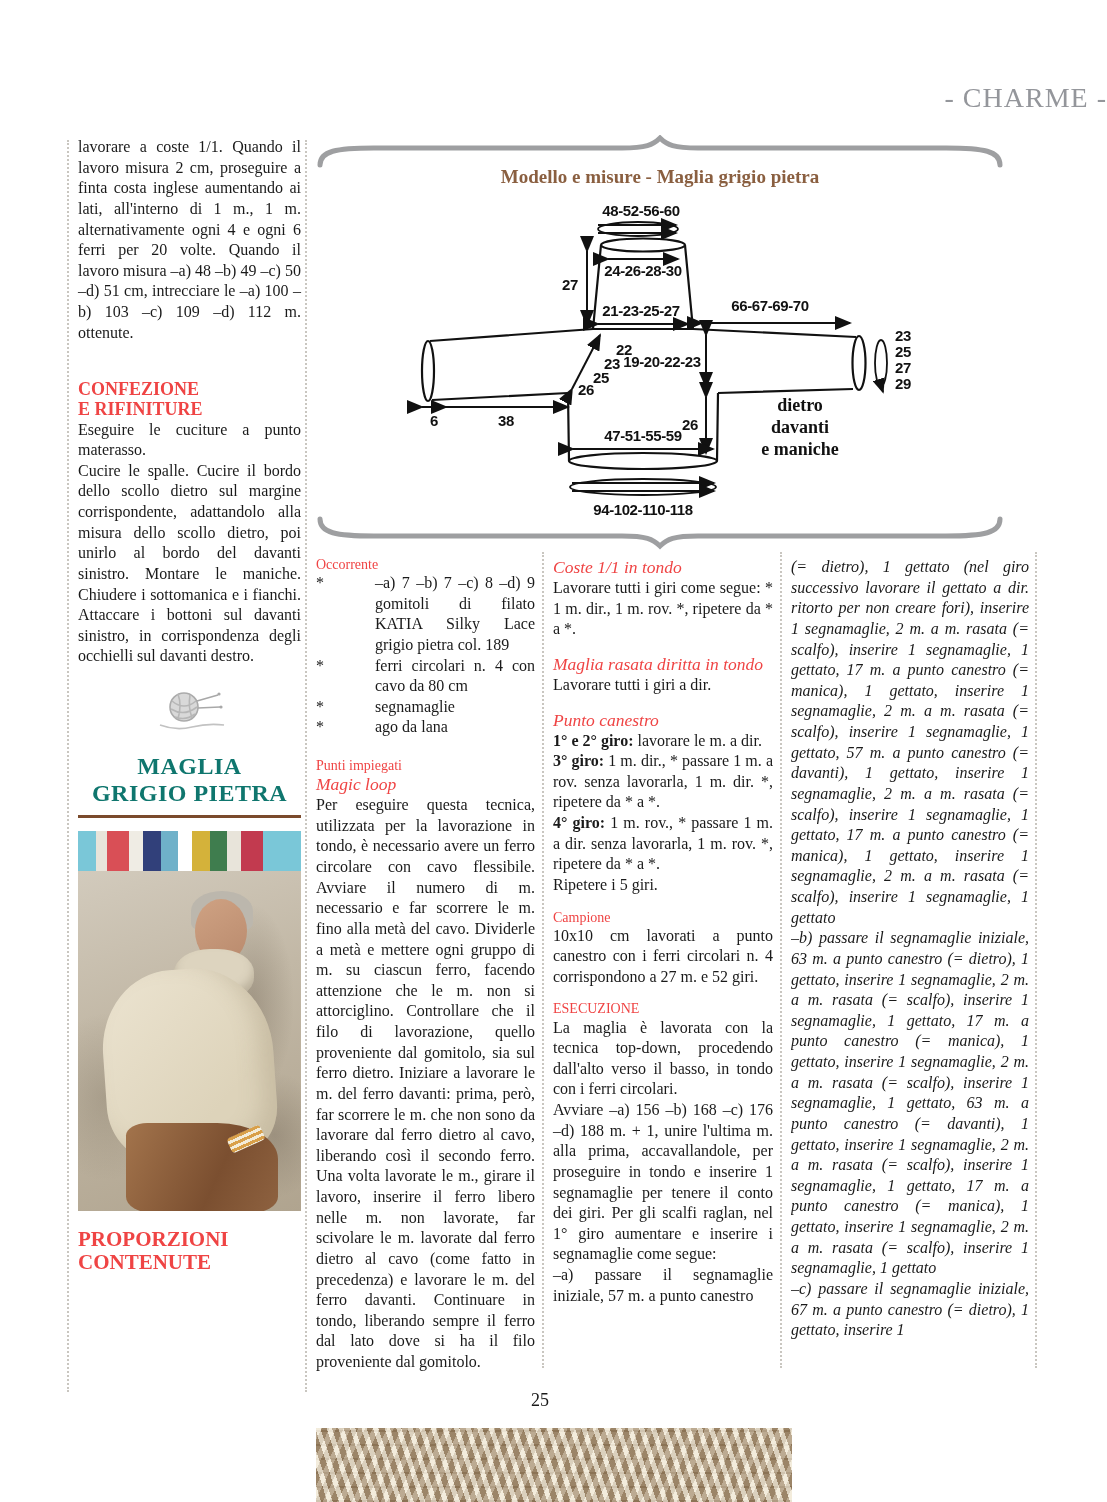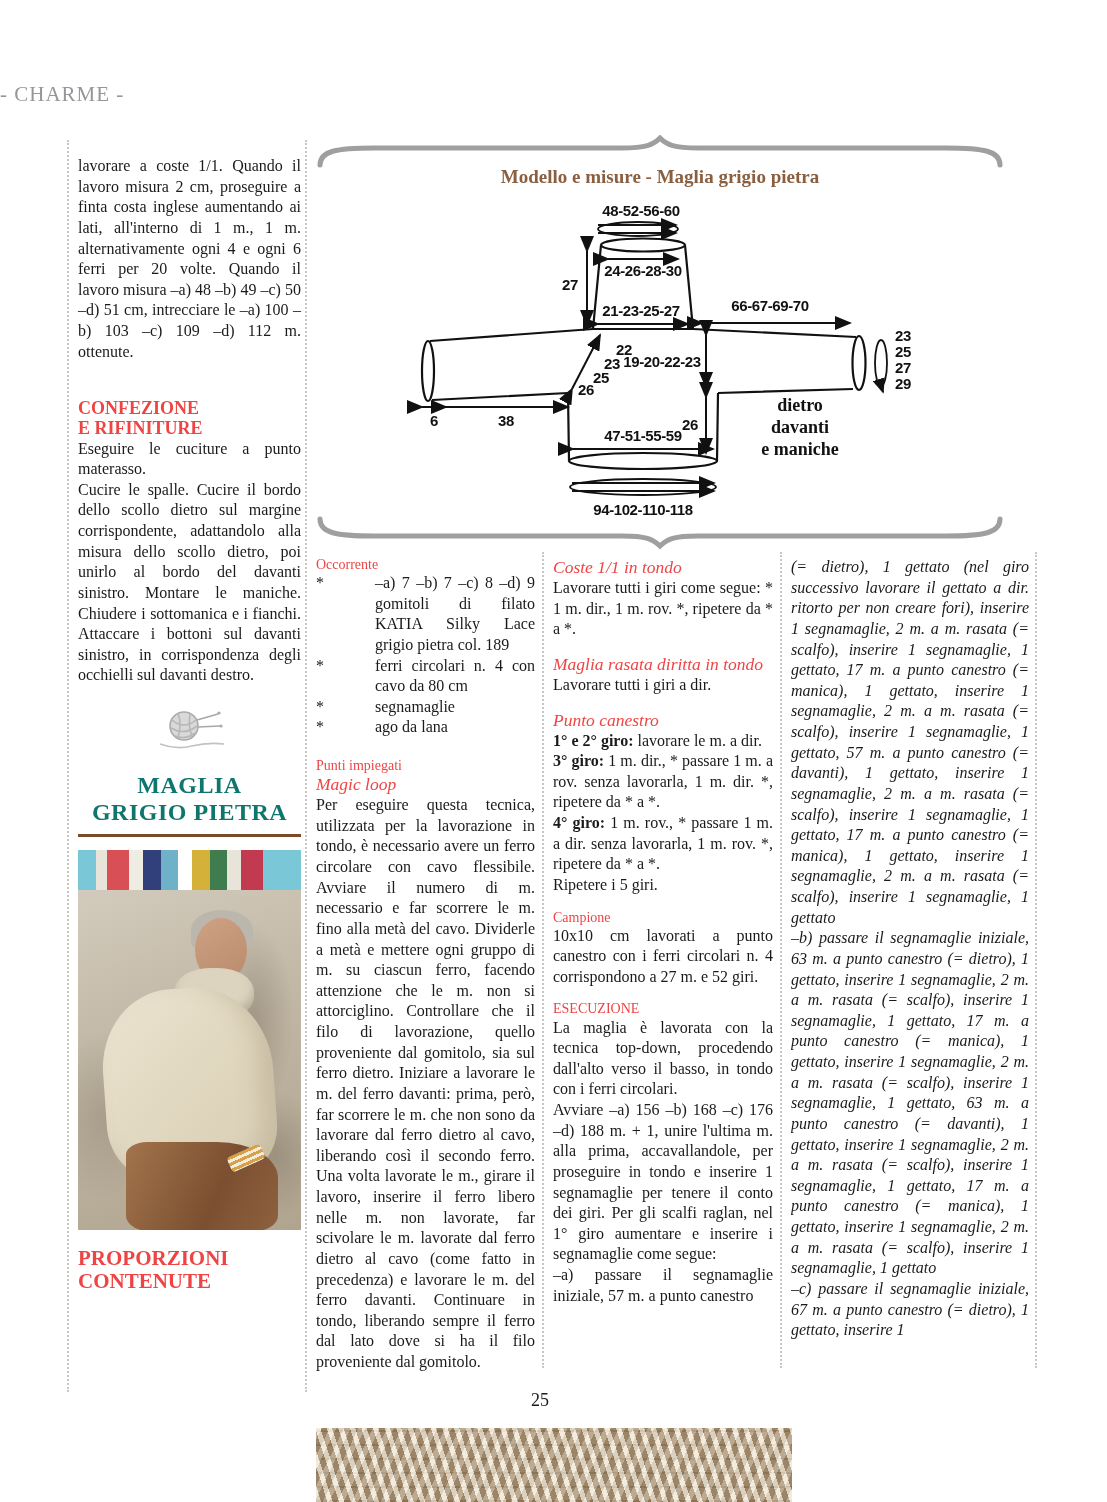--- a/index.html
+++ b/index.html
@@ -1,33 +1,33 @@
 <!DOCTYPE html>
 <html lang="it"><head>
 <meta charset="utf-8">
 <style>
   html,body{margin:0;padding:0;background:#e8e8e8;}
   .page{position:relative;width:1107px;height:1502px;background:#ffffff;margin:0 auto;
         font-family:"Liberation Serif",serif;color:#1a1a1a;overflow:hidden;}
-  .mag-header{position:absolute;top:82px;left:0;width:100%;text-align:left;
-        color:#94969b;font-size:21px;letter-spacing:1px;}
+  .mag-header{position:absolute;top:82px;left:0;width:100%;text-align:right;
+        color:#94969b;font-size:28px;letter-spacing:1px;}
   .vrule{position:absolute;width:0;border-left:2px dotted #c9c6c0;}
   .col{position:absolute;font-size:16px;line-height:1.29;text-align:justify;}
   .col p{margin:0 0 0 0;}
   .col .para{margin-bottom:8px;}
   .brown{color:#ef4444;}
   .h-bold{font-weight:normal;font-size:14px;line-height:1.15;}
   .h-italic{font-style:italic;font-size:17.5px;line-height:1.2;}
   .blk{margin-top:14px;}
   .lead{font-weight:bold;}
   .bullet-row{display:flex;margin:0;}
   .bullet-star{width:15px;flex:0 0 15px;font-weight:normal;}
   .bullet-text{flex:1;text-align:justify;margin-left:44px;}
   
-  .col1{left:78px;top:156px;width:223px;}
+  .col1{left:78px;top:137px;width:223px;}
   .confez-h{margin-top:36px;font-weight:bold;font-size:18px;line-height:1.12;}
   .yarn-icon{display:block;margin:16px auto 0 auto;}
   .pattern-title{margin-top:18px;text-align:center;font-weight:bold;font-size:24px;line-height:1.12;
         letter-spacing:.5px;color:#0f766e;}
   .pattern-underline{height:3px;background:#7a4a2c;margin-top:8px;}
   .photo{position:relative;margin-top:13px;width:223px;height:380px;overflow:hidden;
         background:linear-gradient(160deg,#d6cfc2 0%,#c2b8a6 45%,#b0a48f 100%);}
   .photo .flags{position:absolute;top:0;left:0;right:0;height:40px;
         background:linear-gradient(90deg,#7ac7d8 0 8%,#e8e4da 8% 13%,#d94f56 13% 23%,#efece4 23% 29%,
         #31407a 29% 37%,#6fb1c9 37% 45%,#ffffff 45% 51%,#d4b23a 51% 59%,#3f7d4e 59% 67%,

